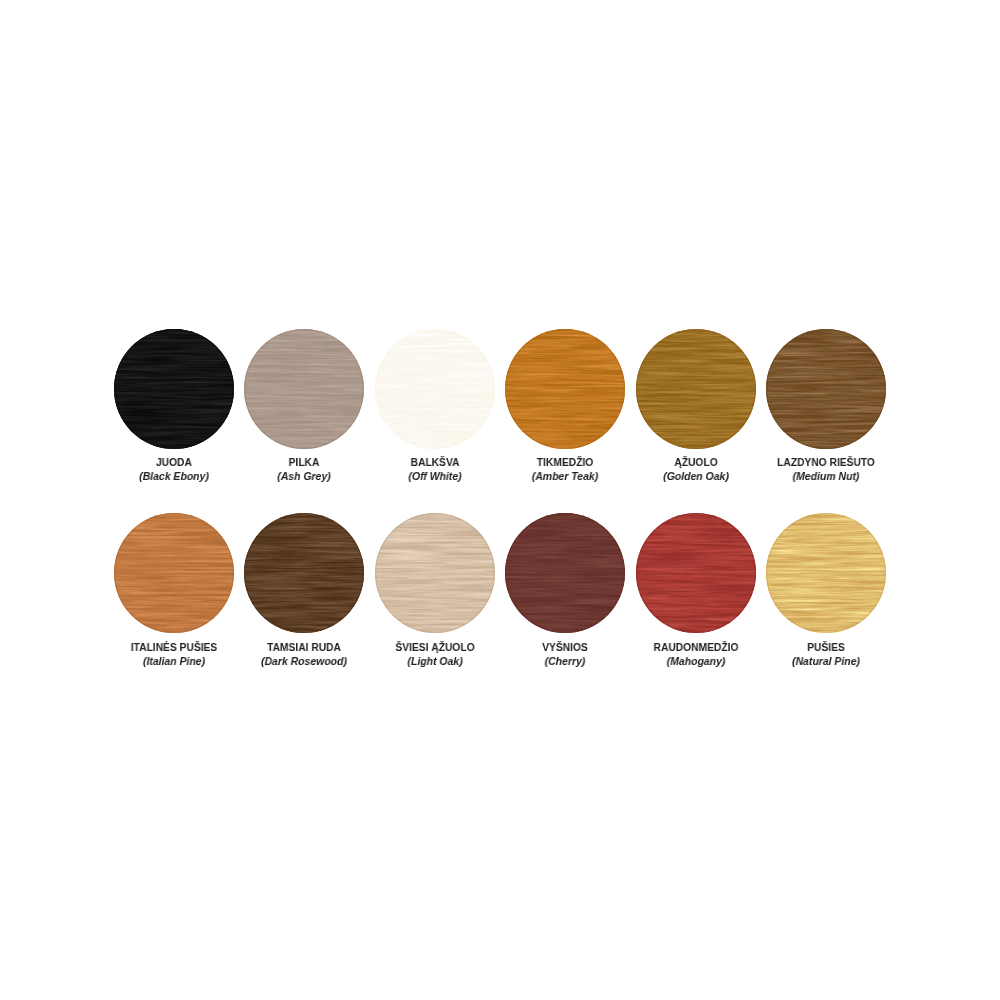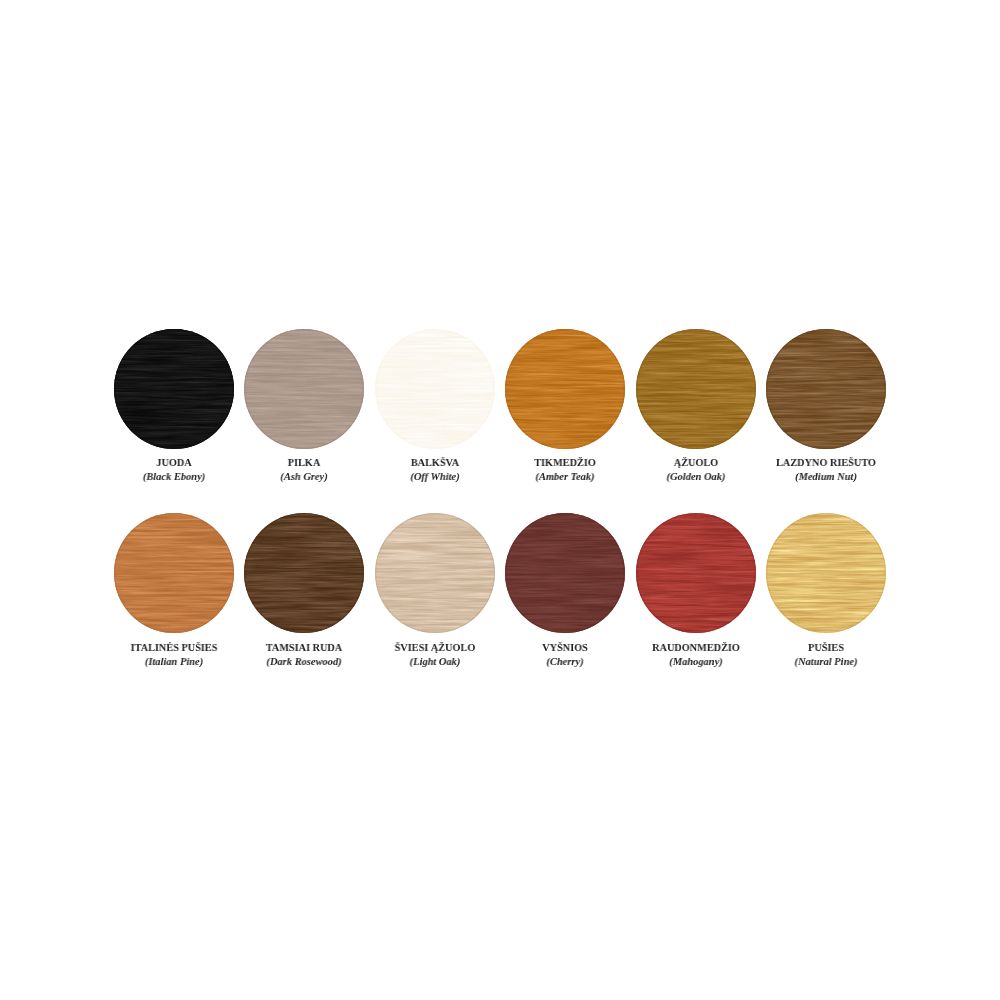--- a/index.html
+++ b/index.html
@@ -1,21 +1,21 @@
 <!DOCTYPE html>
 <html><head>
 <meta charset="utf-8">
 <title>Wood Stain Colour Chart</title>
 <style>
   html,body{margin:0;padding:0;background:#ffffff;}
   body{width:1000px;height:1000px;overflow:hidden;
        font-family:"Liberation Sans",sans-serif;
        -webkit-font-smoothing:antialiased;}
 
-  #chart{position:absolute;left:0;top:0;width:1000px;height:1000px;background:#ffffff;font-family:Liberation Serif, serif;}
+  #chart{position:absolute;left:0;top:0;width:1000px;height:1000px;background:#ffffff;}
 
   
   .cell{position:absolute;top:0;width:130.5px;text-align:center;}
   .cell.r1{top:0;}
   .cell.r2{top:184.2px;}
 
   .swatch{position:absolute;left:5.25px;top:328.8px;width:120px;height:120px;
           border-radius:50%;overflow:hidden;}
   .swatch svg{display:block;width:120px;height:120px;}
 

